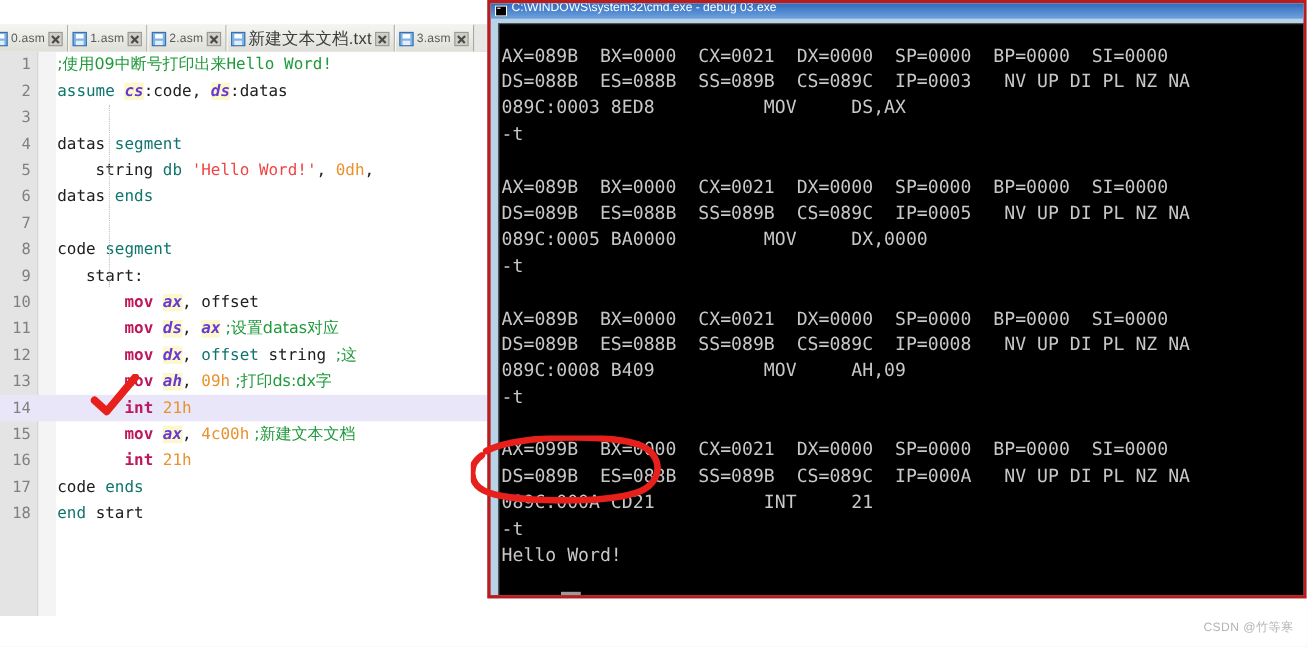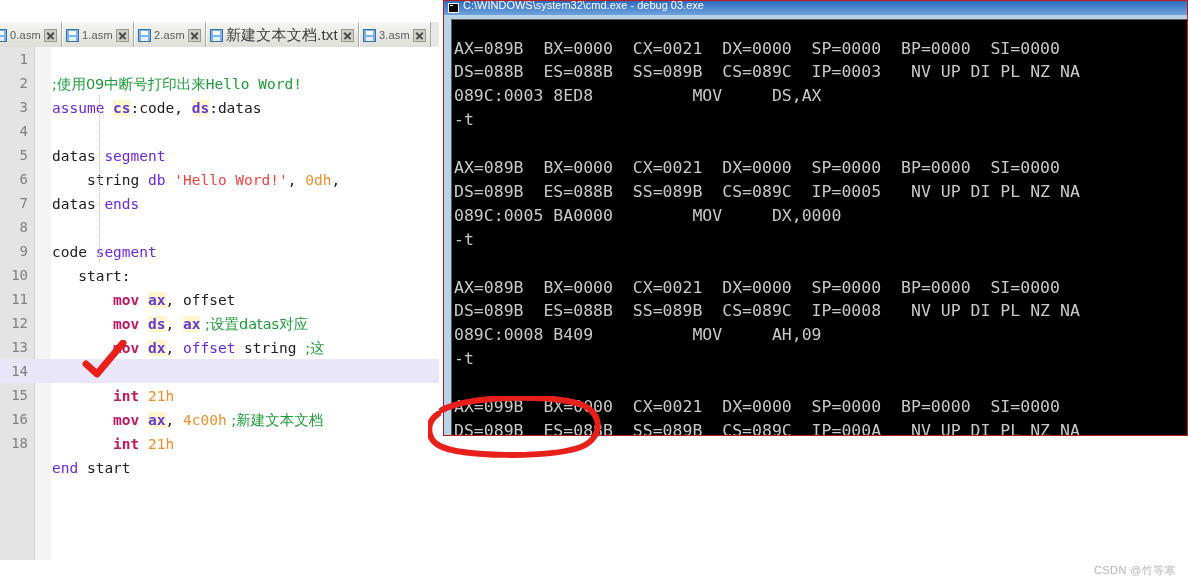--- a/index.html
+++ b/index.html
@@ -16,20 +16,21 @@
   }
 
   
   #editor-window {
     position: absolute;
     left: 0; top: 0;
     width: 439px;
     height: 560px;
     background: #ffffff;
     overflow: hidden;
+    padding-left: 23px;
   }
   #tabbar {
     position: absolute;
     left: 0; top: 22px;
     width: 452px; height: 25px;
     background: #e8e8e4;
     border-bottom: 1px solid #b8b8b0;
     display: flex;
     align-items: stretch;
     overflow: hidden;
@@ -133,25 +134,24 @@
     width: 28px;
     text-align: right;
     color: #808080;
     font-family: "DejaVu Sans Mono", monospace;
     font-size: 14px;
   }
   .code-text {
     position: absolute;
     left: 52px; top: 0;
     color: #202020;
-    margin-top: 25px;
-  }
-  .k-blue   { color: #6d28d9; }
+  }
+  .k-blue   { color: #0f766e; }
   .k-kw     { color: #be185d; font-weight: bold; }
-  .k-reg    { color: #6a3ad0; font-weight: bold; background: #fbf8cd; }
+  .k-reg    { color: #6a3ad0; font-weight: bold; background: #fbf8cd; font-style: italic; }
   .k-num    { color: #e8912d; }
   .k-str    { color: #ef4444; }
   .k-cmt    { color: #1f9a3a; }
   .k-cmt-cjk{ color: #1f9a3a; font-family: "DejaVu Sans", sans-serif; }
   .k-plain  { color: #202020; }
   
   #indent-guide {
     position: absolute;
     left: 99px; top: 48px;
     width: 0;
@@ -164,23 +164,23 @@
     left: 445px; top: 100px;
     width: 1px; height: 18px;
     background: #000;
   }
 
   
   #console-window {
     position: absolute;
     left: 443px; top: 0px;
     width: 745px;
-    height: 436px;
+    height: 544px;
     background: #b6d3e8;
-    border: 1px solid #b91c1c;
+    border: 3px solid #b91c1c;
     box-sizing: border-box;
     overflow: hidden;
   }
   #console-titlebar {
     position: absolute;
     left: 0; top: 0;
     width: 745px; height: 14px;
     background: linear-gradient(#2e6bbf, #6fa3dd);
     color: #ffffff;
     font-size: 11px;
@@ -317,20 +317,21 @@
           <div class="code-line"><span class="ln">7</span><span class="code-text"></span></div>
           <div class="code-line"><span class="ln">8</span><span class="code-text"><span class="k-plain">code </span><span class="k-blue">segment</span></span></div>
           <div class="code-line"><span class="ln">9</span><span class="code-text"><span class="k-plain">   start:</span></span></div>
           <div class="code-line"><span class="ln">10</span><span class="code-text"><span class="k-plain">       </span><span class="k-kw">mov</span><span class="k-plain"> </span><span class="k-reg">ax</span><span class="k-plain">, offset</span></span></div>
           <div class="code-line"><span class="ln">11</span><span class="code-text"><span class="k-plain">       </span><span class="k-kw">mov</span><span class="k-plain"> </span><span class="k-reg">ds</span><span class="k-plain">, </span><span class="k-reg">ax</span><span class="k-cmt-cjk"> ;设置datas对应</span></span></div>
           <div class="code-line"><span class="ln">12</span><span class="code-text"><span class="k-plain">       </span><span class="k-kw">mov</span><span class="k-plain"> </span><span class="k-reg">dx</span><span class="k-plain">, </span><span class="k-blue">offset</span><span class="k-plain"> string </span><span class="k-cmt-cjk">;这</span></span></div>
           <div class="code-line"><span class="ln">13</span><span class="code-text"><span class="k-plain">       </span><span class="k-kw">mov</span><span class="k-plain"> </span><span class="k-reg">ah</span><span class="k-plain">, </span><span class="k-num">09h</span><span class="k-cmt-cjk"> ;打印ds:dx字</span></span></div>
           <div class="code-line highlight"><span class="ln">14</span><span class="code-text"><span class="k-plain">       </span><span class="k-kw">int</span><span class="k-plain"> </span><span class="k-num">21h</span></span></div>
           <div class="code-line"><span class="ln">15</span><span class="code-text"><span class="k-plain">       </span><span class="k-kw">mov</span><span class="k-plain"> </span><span class="k-reg">ax</span><span class="k-plain">, </span><span class="k-num">4c00h</span><span class="k-cmt-cjk"> ;新建文本文档</span></span></div>
           <div class="code-line"><span class="ln">16</span><span class="code-text"><span class="k-plain">       </span><span class="k-kw">int</span><span class="k-plain"> </span><span class="k-num">21h</span></span></div>
+          <div class="code-line"><span class="ln">17</span><span class="code-text"><span class="k-plain">code </span><span class="k-blue">ends</span></span></div>
           <div class="code-line"><span class="ln">18</span><span class="code-text"><span class="k-blue">end</span><span class="k-plain"> start</span></span></div>
         </div>
       <div id="indent-guide"></div>
       <div id="caret"></div>
     </div>
   </div>
 
   <div id="console-window">
     <div id="console-titlebar">
       <span class="cmd-icon"></span>

